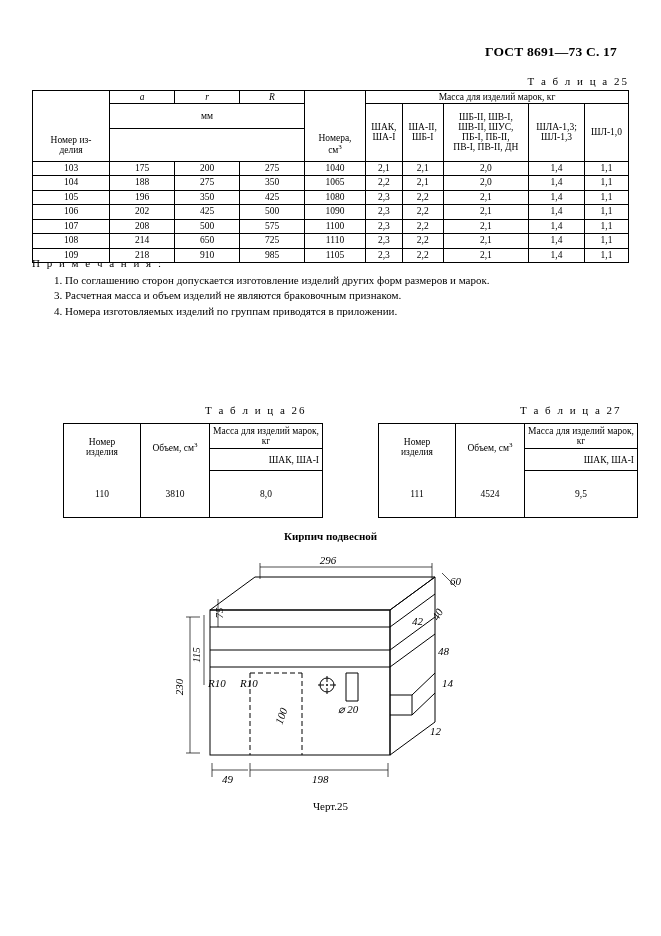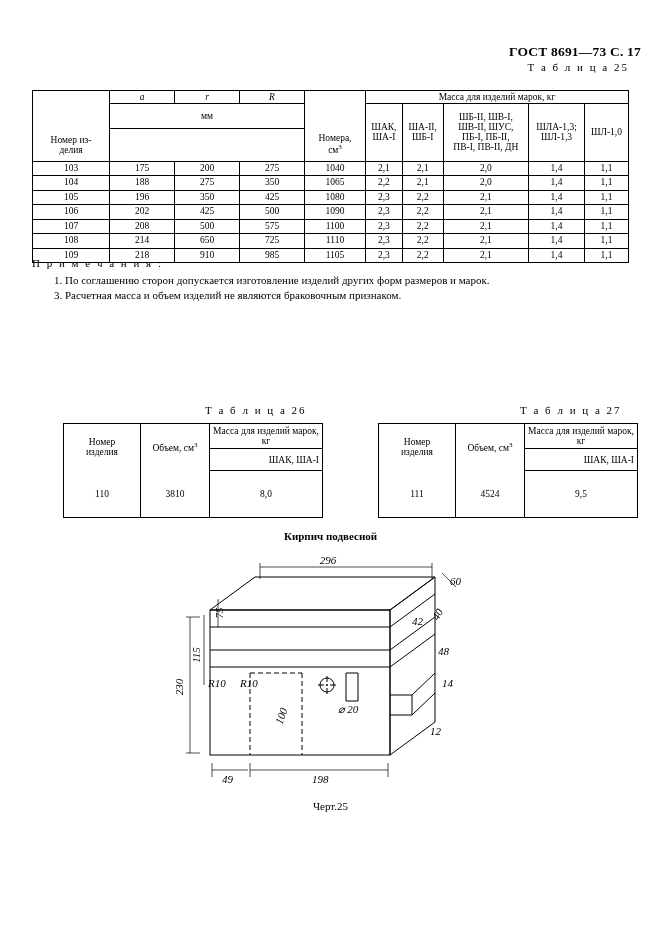--- a/index.html
+++ b/index.html
@@ -8,29 +8,29 @@
     background:#ffffff;
     font-family:"Liberation Serif", serif;
     color:#000;
     position:relative;
     overflow:hidden;
   }
   .page{position:absolute;left:0;top:0;width:661px;height:936px;}
 
   
   .header{
-    position:absolute;right:20px;top:44px;
+    position:absolute;right:44px;top:44px;
     font-family:"Liberation Serif", serif;
     font-weight:bold;font-size:13.5px;letter-spacing:.2px;
   }
   .table-caption{
     font-size:11px;letter-spacing:2px;
     font-family:"Liberation Serif", serif;
   }
-  .cap25{position:absolute;right:32px;top:61px;}
+  .cap25{position:absolute;right:32px;top:75px;}
 
   
   table{border-collapse:collapse;}
   .t25{
     position:absolute;left:32px;top:90px;width:597px;
     font-size:9.5px;
   }
   .t25 td,.t25 th{
     border:1px solid #000;
     text-align:center;vertical-align:middle;
@@ -215,20 +215,21 @@
       <td>1,4</td>
       <td>1,1</td>
     </tr>
   </tbody>
     </table>
 
   <div class="notes">
     <div class="title">П р и м е ч а н и я :</div>
     <p>1. По соглашению сторон допускается изготовление изделий других форм размеров и марок.</p>
     <p>3. Расчетная масса и объем изделий не являются браковочным признаком.</p>
+    <p>4. Номера изготовляемых изделий по группам приводятся в приложении.</p>
   </div>
 
   <div class="table-caption cap26">Т а б л и ц а  26</div>
   <table class="t26">
     <tbody>
         <tr class="r1">
       <td rowspan="2" style="width:70px;border-bottom:none;">
         <div>Номер</div>
             <div>изделия</div>
       </td>

